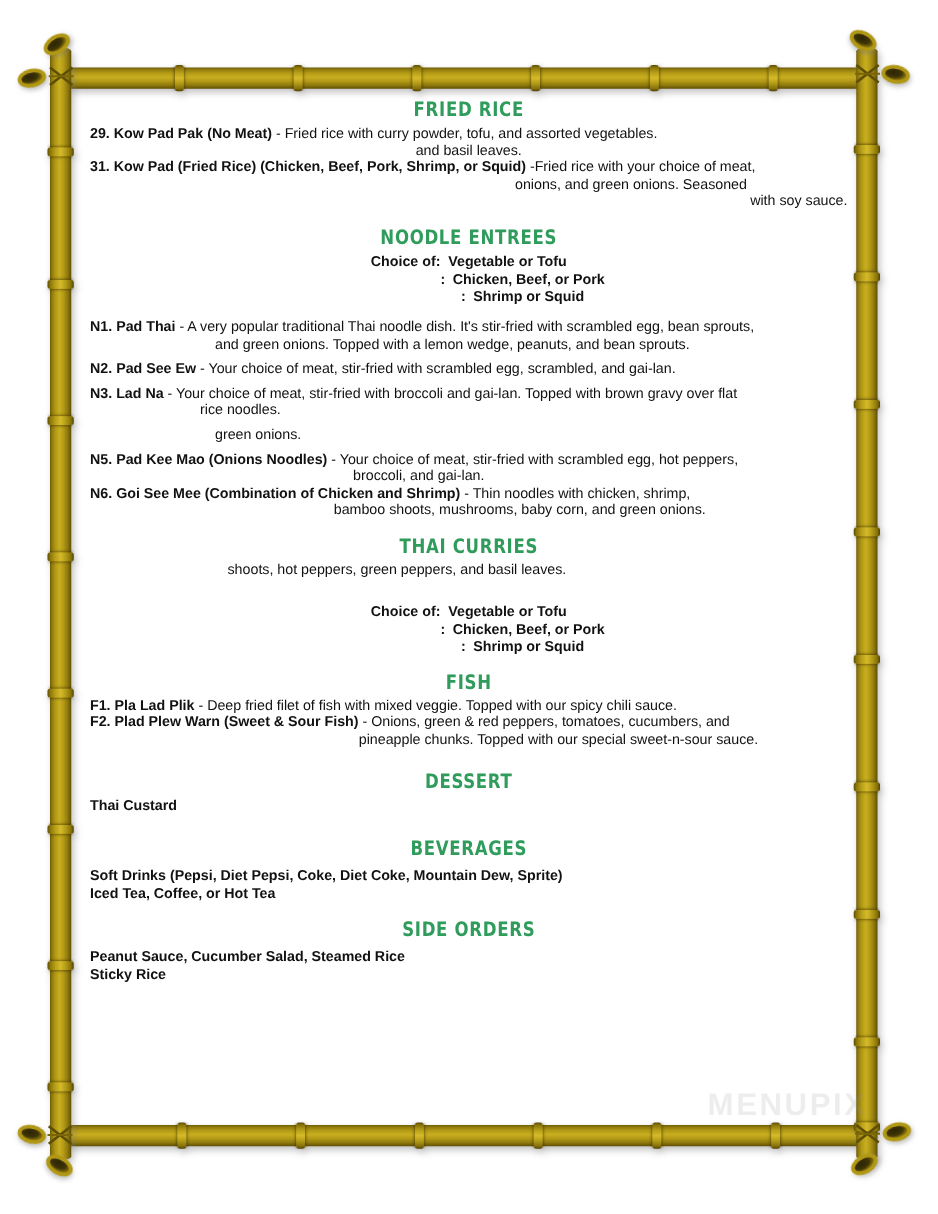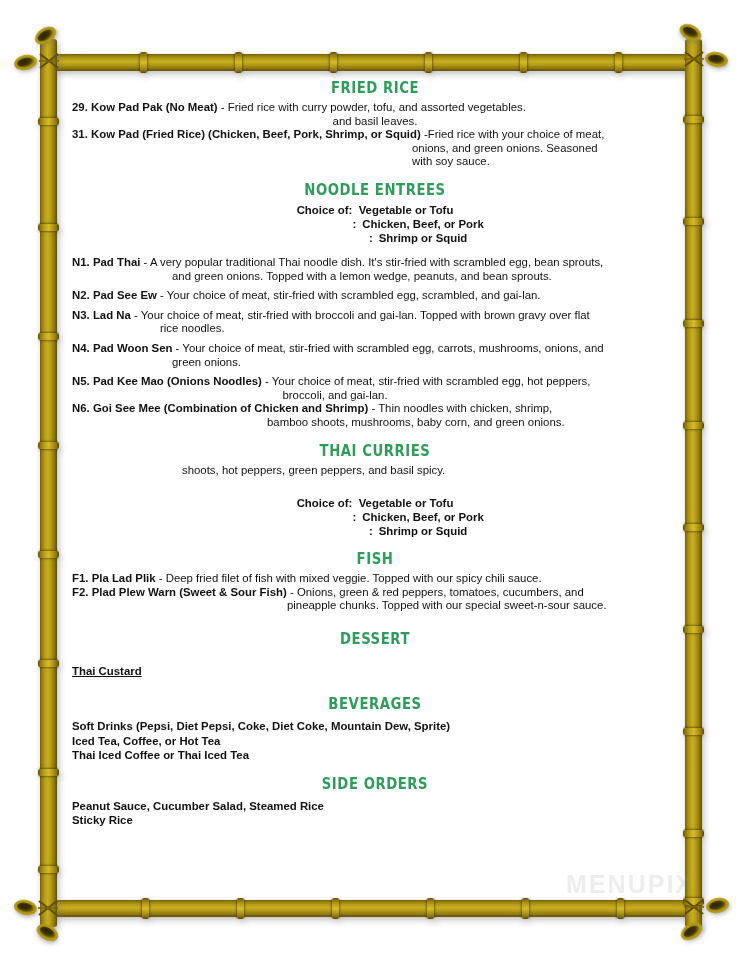--- a/index.html
+++ b/index.html
@@ -271,21 +271,21 @@
       <span>and basil leaves.</span>
     </div>
 
     <div class="item">
       <span class="num">31.</span>
       <span class="lbl">Kow Pad (Fried Rice) (Chicken, Beef, Pork, Shrimp, or Squid)</span><span> -Fried rice with your choice of meat,</span>
     </div>
     <div class="item" style="padding-left:340px;">
       <span>onions, and green onions.  Seasoned</span>
     </div>
-    <div class="item" style="padding-left:340px;">
+    <div class="item" style="padding-left:340px;text-align:right;">
       <span>with soy sauce.</span>
     </div>
 
     <div class="gap-md"></div>
 
     <div class="heading">NOODLE ENTREES</div>
 
     <div class="choice-block">
       <div class="choice-row">
         <span class="choice-inner"><span class="k">Choice of:</span><span>Vegetable or Tofu</span></span>
@@ -320,24 +320,20 @@
     <div class="item">
       <span class="num">N3.</span>
       <span class="lbl">Lad Na</span><span> - Your choice of meat, stir-fried with broccoli and gai-lan.  Topped with brown gravy over flat</span>
     </div>
     <div class="item" style="padding-left:88px;">
       <span>rice noodles.</span>
     </div>
 
     <div class="gap-sm"></div>
 
-    <div class="item">
-      <span class="num">N4.</span>
-      <span class="lbl">Pad Woon Sen</span><span> - Your choice of meat, stir-fried with scrambled egg, carrots, mushrooms, onions, and</span>
-    </div>
     <div class="item" style="padding-left:100px;">
       <span>green onions.</span>
     </div>
 
     <div class="gap-sm"></div>
 
     <div class="item">
       <span class="num">N5.</span>
       <span class="lbl">Pad Kee Mao (Onions Noodles)</span><span> - Your choice of meat, stir-fried with scrambled egg, hot peppers,</span>
     </div>
@@ -351,21 +347,21 @@
     </div>
     <div class="item" style="padding-left:195px;">
       <span>bamboo shoots, mushrooms, baby corn, and green onions.</span>
     </div>
 
     <div class="gap-md"></div>
 
     <div class="heading">THAI CURRIES</div>
 
     <div class="item" style="padding-left:110px;">
-      <span>shoots, hot peppers, green peppers, and basil spicy.</span>
+      <span>shoots, hot peppers, green peppers, and basil leaves.</span>
     </div>
 
     <div class="gap-lg"></div>
 
     <div class="choice-block">
       <div class="choice-row">
         <span class="choice-inner"><span class="k">Choice of:</span><span>Vegetable or Tofu</span></span>
       </div>
       <div class="choice-row">
         <span class="choice-inner" style="padding-left:34px;"><span class="k" style="text-align:right; padding-right:6px; width:56px; display:inline-block;">:</span><span>Chicken, Beef, or Pork</span></span>
@@ -388,36 +384,33 @@
       <span class="num">F2.</span>
       <span class="lbl">Plad Plew Warn (Sweet &amp; Sour Fish)</span><span> - Onions, green &amp; red peppers, tomatoes, cucumbers, and</span>
     </div>
     <div class="item" style="padding-left:215px;">
       <span>pineapple chunks.  Topped with our special sweet-n-sour sauce.</span>
     </div>
 
     <div class="gap-lg"></div>
 
     <div class="heading">DESSERT</div>
-    <div class="plain-line" style="margin-top:16px;text-decoration:underline;">
+    <div class="plain-line" style="margin-top:4px;">
       <span>Thai Custard</span>
     </div>
 
     <div class="gap-lg"></div>
 
     <div class="heading">BEVERAGES</div>
     <div class="plain-line" style="margin-top:6px;">
       <span>Soft Drinks (Pepsi, Diet Pepsi, Coke, Diet Coke, Mountain Dew, Sprite)</span>
     </div>
     <div class="plain-line">
       <span>Iced Tea, Coffee, or Hot Tea</span>
     </div>
-    <div class="plain-line">
-      <span>Thai Iced Coffee or Thai Iced Tea</span>
-    </div>
 
     <div class="gap-md"></div>
 
     <div class="heading">SIDE ORDERS</div>
     <div class="plain-line" style="margin-top:6px;">
       <span>Peanut Sauce, Cucumber Salad, Steamed Rice</span>
     </div>
     <div class="plain-line">
       <span>Sticky Rice</span>
     </div>

